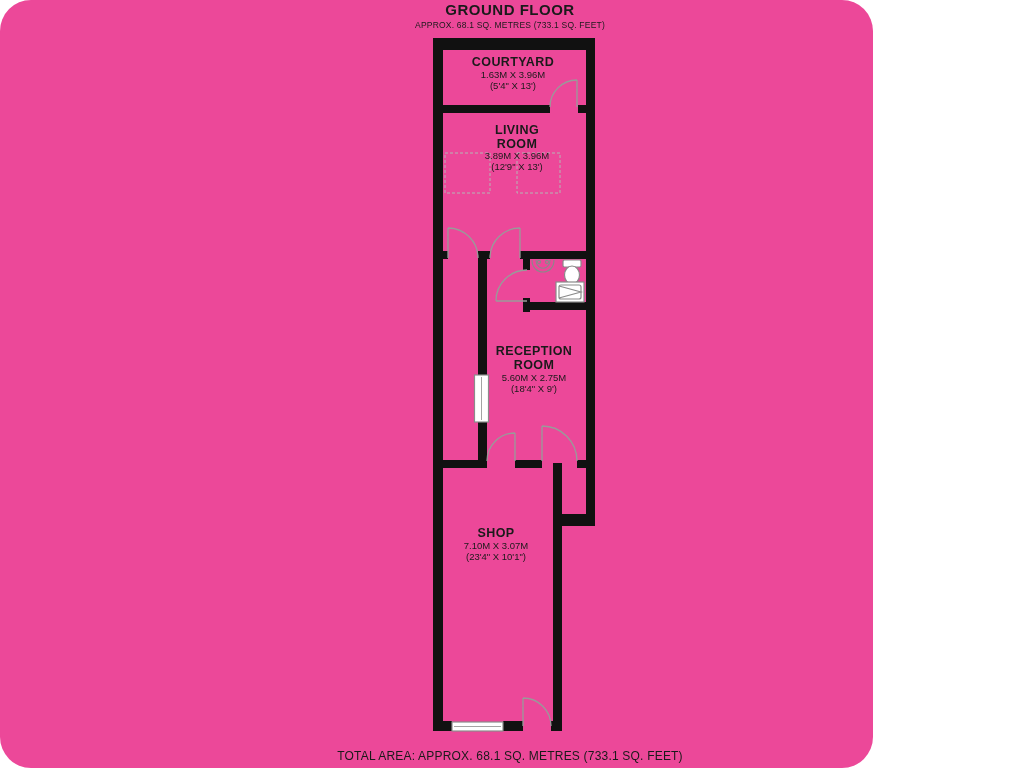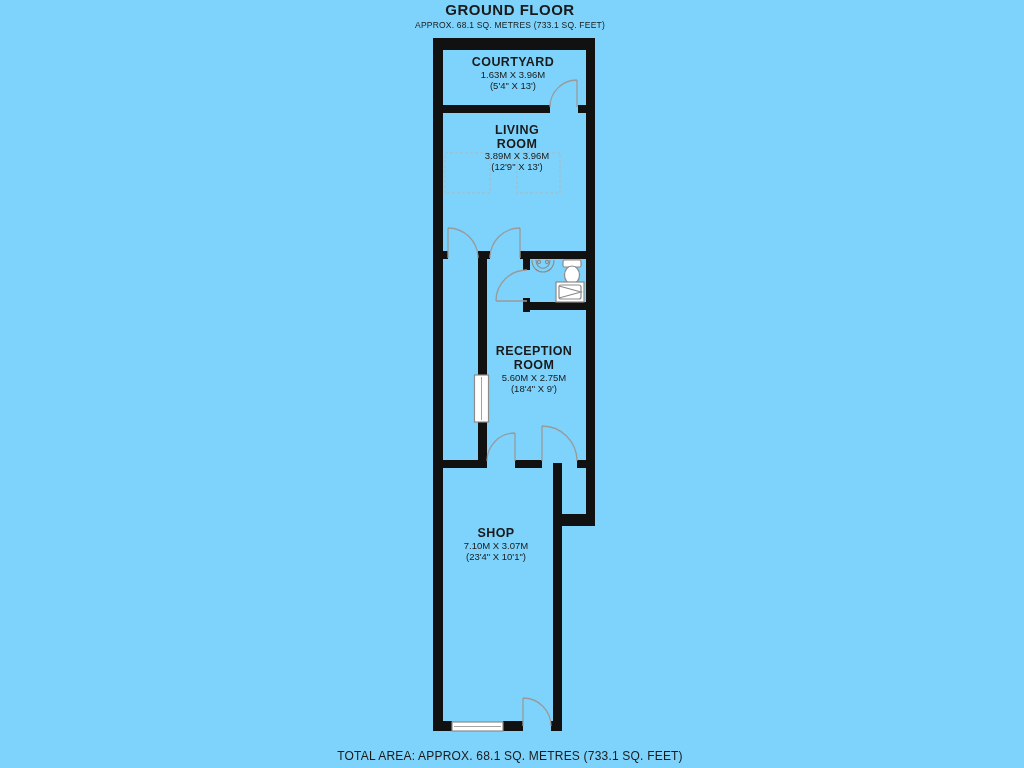--- a/index.html
+++ b/index.html
@@ -1,22 +1,23 @@
 <!DOCTYPE html>
 <html style="--wall: #111111; --door: #9a9a9a; --window: #8c8c8c; --fixture: #8a8a8a; --dashed: #b5b5b5; --text: #1a1a1a;"><head>
 <meta charset="utf-8">
 <style>
   html, body { margin: 0; padding: 0; background: #ffffff; }
   .canvas {
     position: relative;
-    width: 1024px;
+    width: 873px;
     height: 768px;
-    background: #7dd3fc;
+    background: #ec4899;
     font-family: "Liberation Sans", sans-serif;
     overflow: hidden;
+    border-radius: 31px;
   }
   svg { position: absolute; top: 0; left: 0; }
 
   .wall   { fill: var(--wall, #111111); stroke: none; }
   .door   { fill: none; stroke: var(--door, #9a9a9a); stroke-width: 1.3; }
   .window { fill: #ffffff; stroke: var(--window, #8c8c8c); stroke-width: 1.2; }
   .winline{ fill: none; stroke: var(--window, #8c8c8c); stroke-width: 0.8; }
   .fixture{ fill: #ffffff; stroke: var(--fixture, #8a8a8a); stroke-width: 1.2; }
   .fixline{ fill: none; stroke: var(--fixture, #8a8a8a); stroke-width: 1.1; }
   .dashedbox { fill: none; stroke: var(--dashed, #b5b5b5); stroke-width: 1; stroke-dasharray: 3 2; }

